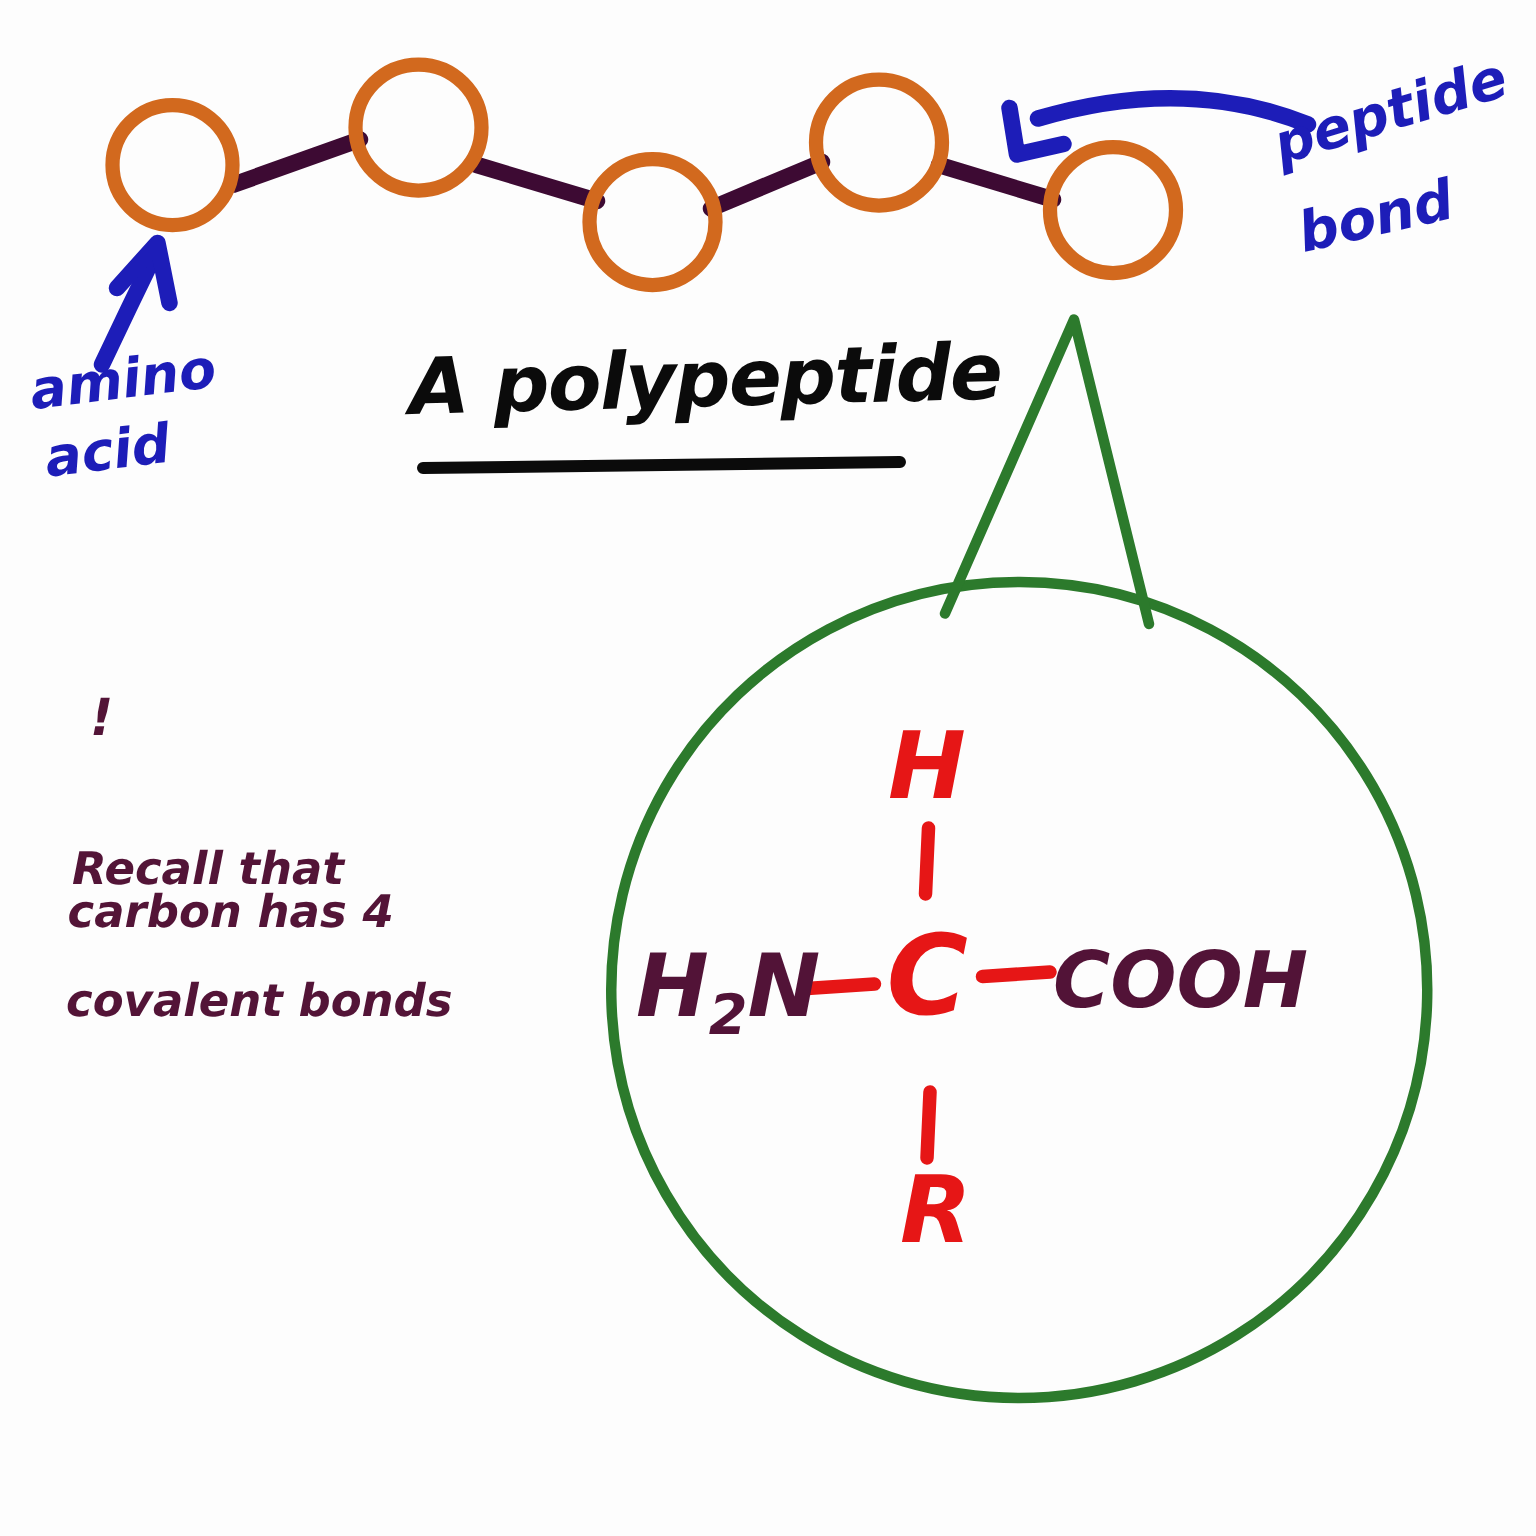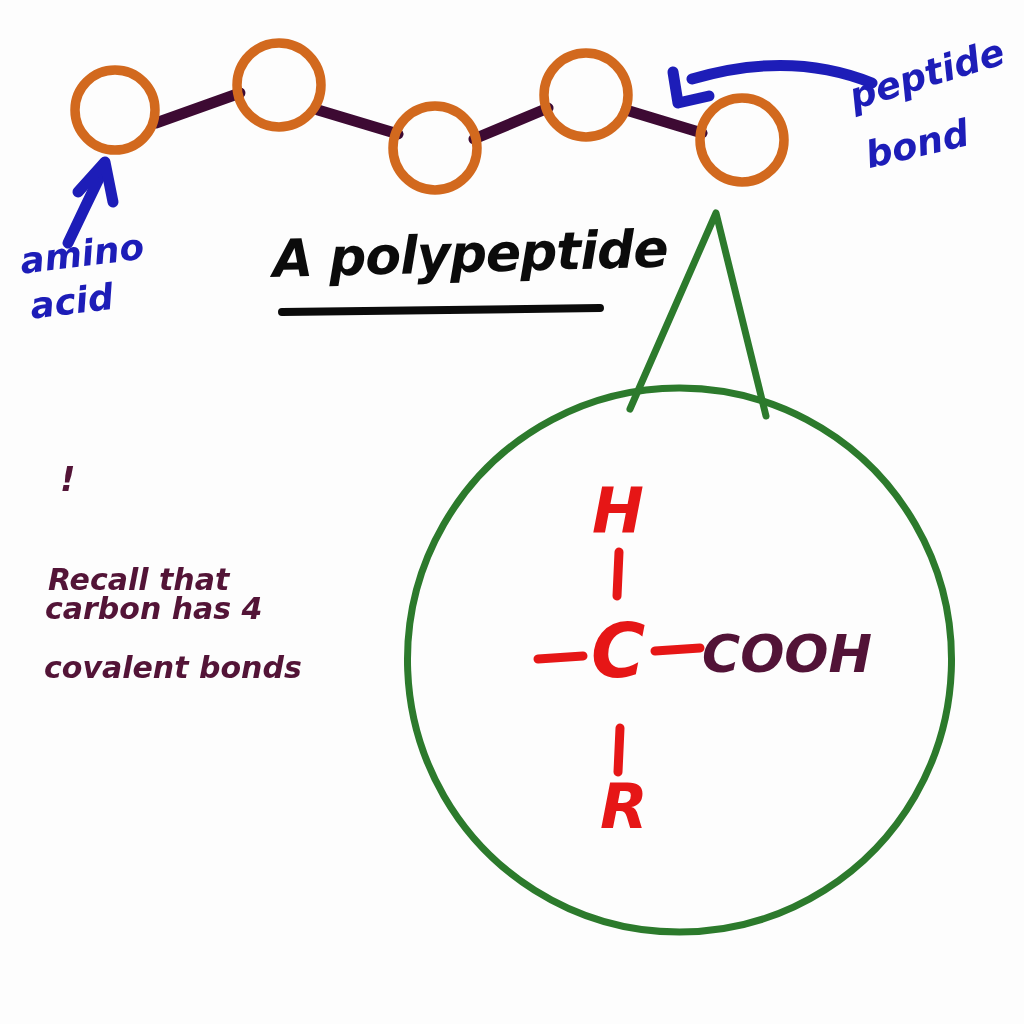--- a/index.html
+++ b/index.html
@@ -163,16 +163,17 @@
 
   <div class="hand note-line" id="note-bang">!</div>
   <div class="hand note-line" id="note-line-0">Recall that</div>
   <div class="hand note-line" id="note-line-1">carbon has 4</div>
   <div class="hand note-line" id="note-line-2">covalent bonds</div>
 
   <div class="hand mol mol-red" id="mol-h">H</div>
   <div class="hand mol mol-red" id="mol-c">C</div>
   <div class="hand mol mol-red" id="mol-r">R</div>
 
+  <div class="hand mol mol-purple" id="mol-h2n"><span>H</span><sub>2</sub><span>N</span></div>
 
   <div class="hand mol mol-purple" id="mol-cooh">COOH</div>
 
 </div>
 
 </body></html>

